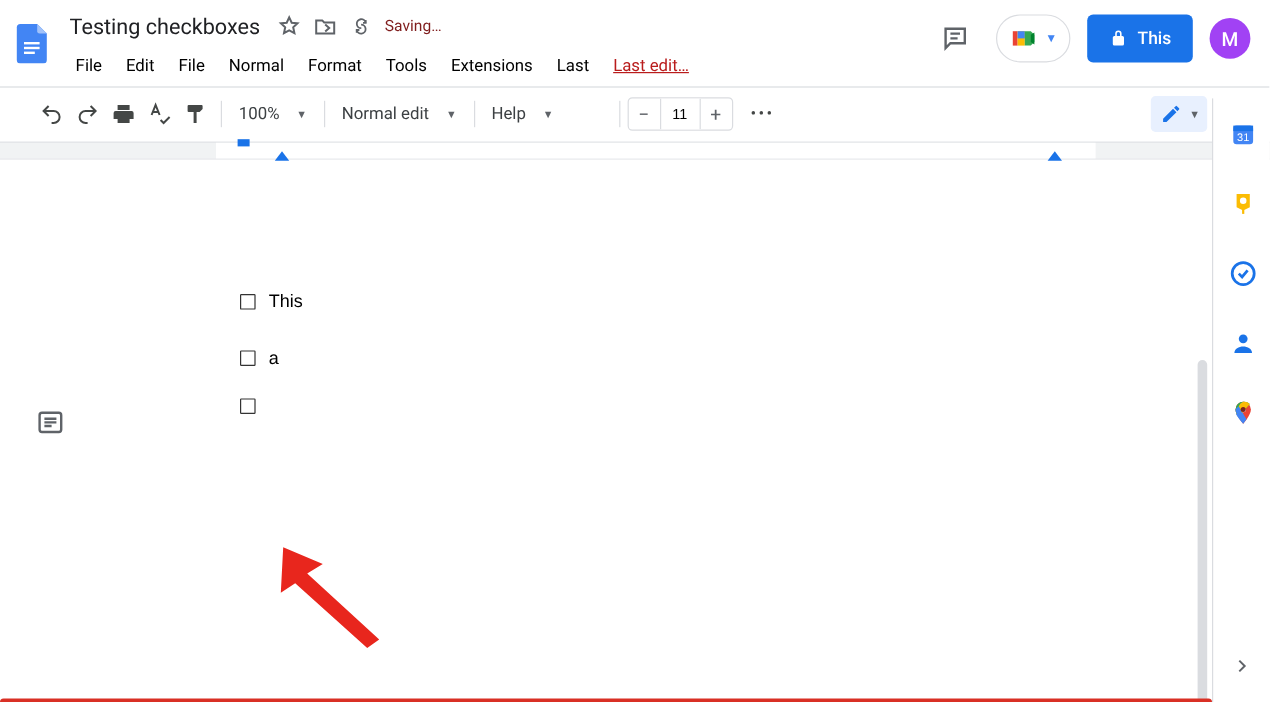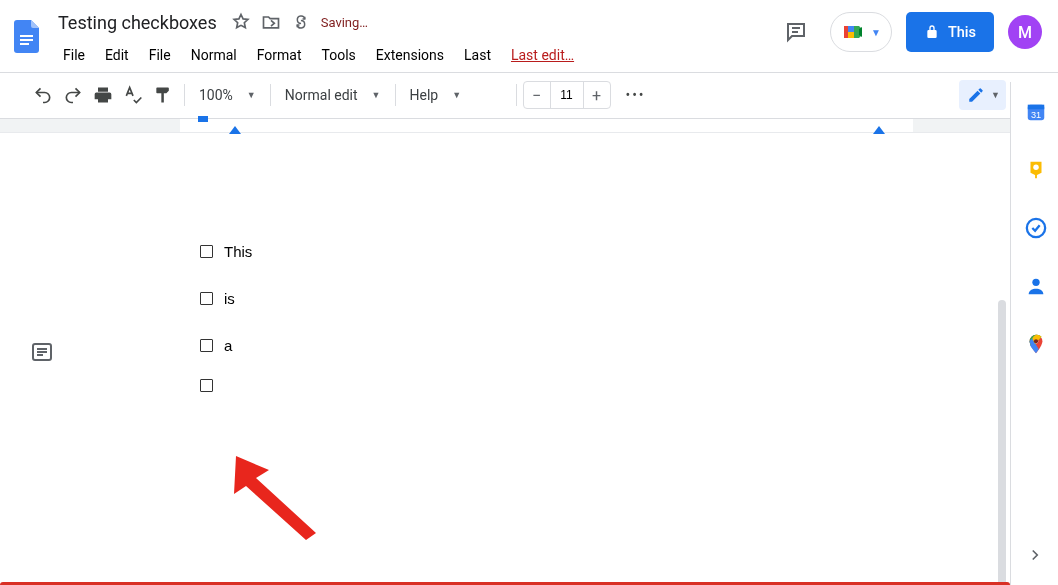--- a/index.html
+++ b/index.html
@@ -468,24 +468,20 @@
   </div>
 
   <div class="page">
     <div class="doc-content">
       <div class="checklist-item">
         <span class="chkbox"></span>
         <span>This</span>
       </div>
       <div class="checklist-item">
         <span class="chkbox"></span>
-        <span>is</span>
-      </div>
-      <div class="checklist-item">
-        <span class="chkbox"></span>
         <span>a</span>
       </div>
       <div class="checklist-item">
         <span class="chkbox"></span>
         <span></span>
       </div>
     </div>
   </div>
 
   <svg class="red-arrow" width="110" height="100">

